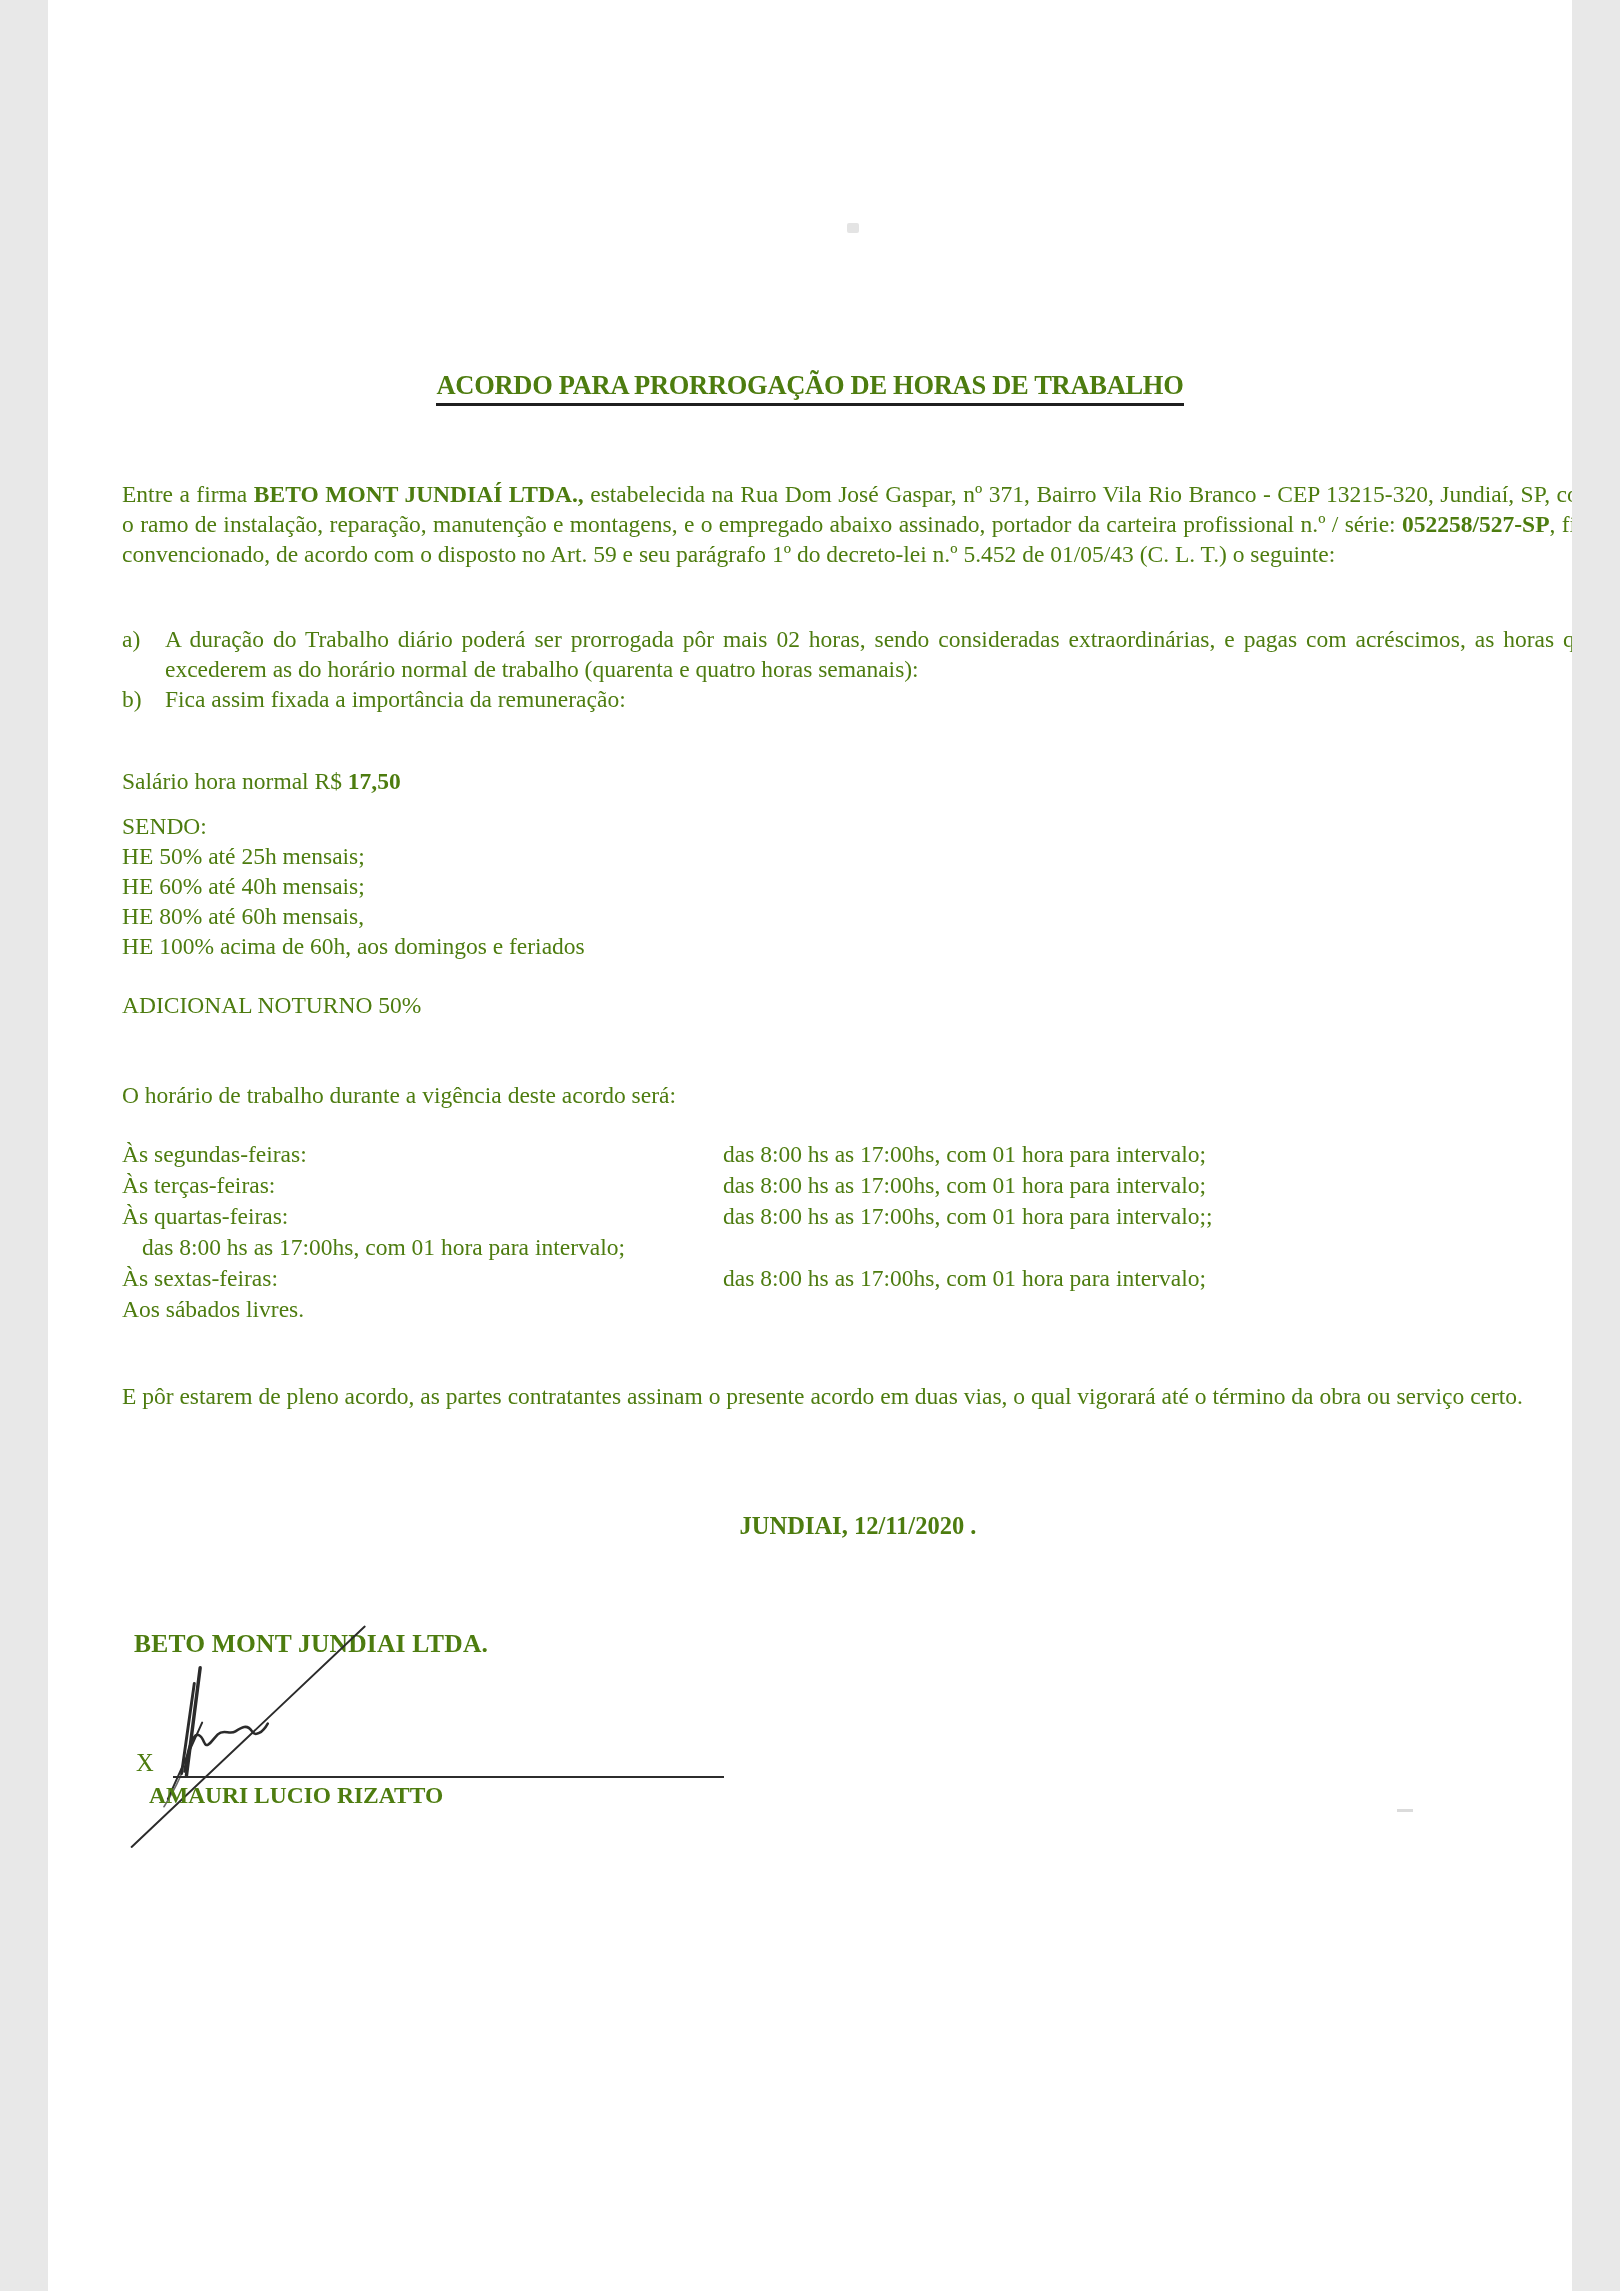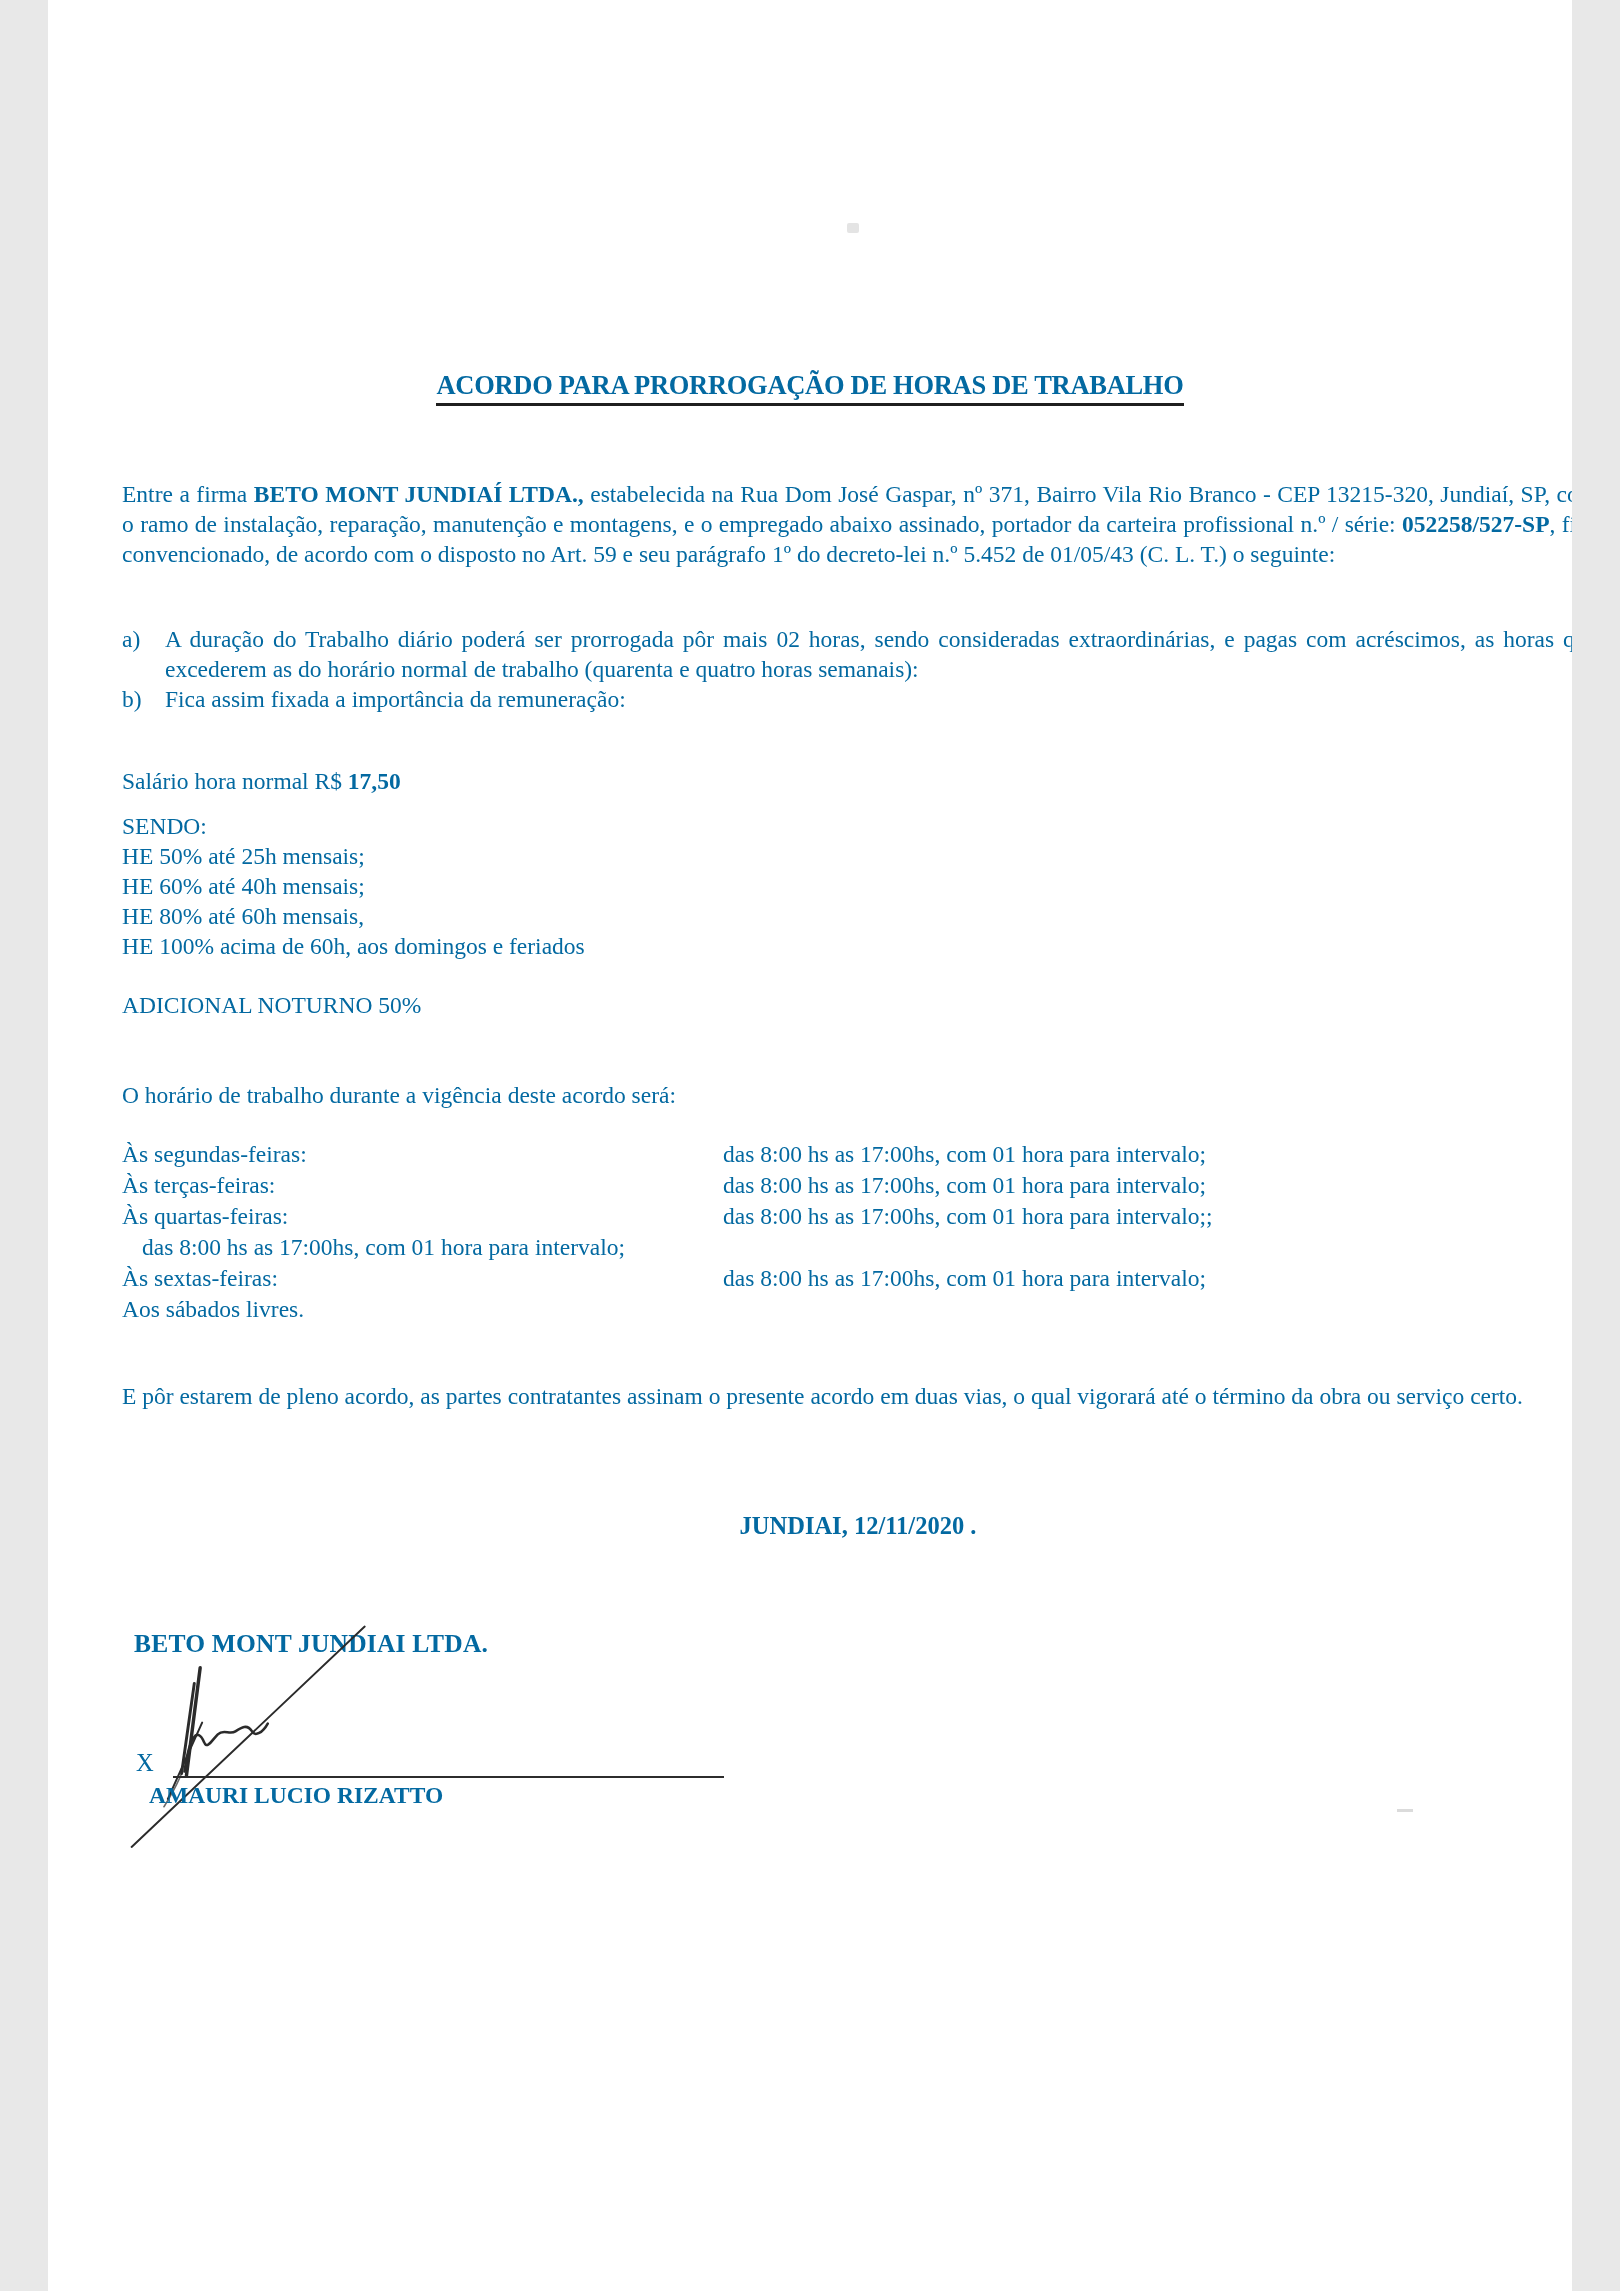--- a/index.html
+++ b/index.html
@@ -2,21 +2,21 @@
 <html><head>
 <meta charset="utf-8">
 <style>
   html,body { margin:0; padding:0; background:#e8e8e8; }
   .page {
     position:relative;
     width:1524px; height:2292px;
     margin:0 auto;
     background:#ffffff;
     font-family:"Liberation Serif", serif;
-    color:#0369a1;
+    color:#4d7c0f;
     overflow:hidden;
   }
   .title-wrap { position:absolute; top:370px; left:0; width:100%; text-align:center; }
   .title-text {
     display:inline-block;
     font-weight:bold; font-size:26.5px; letter-spacing:-0.3px;
     border-bottom:3.9px solid #1f1f1f; padding-bottom:2px;
   }
   .intro {
     position:absolute; top:455px; left:74px; width:1475px;

